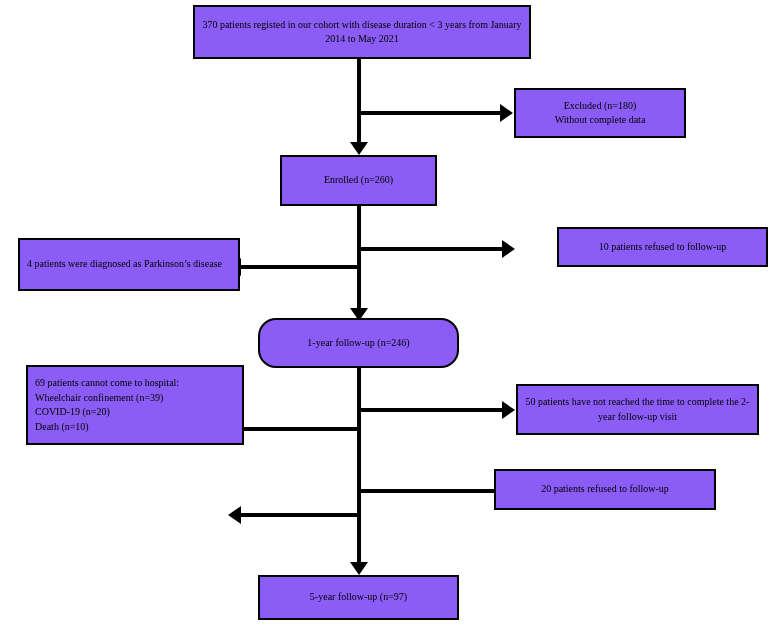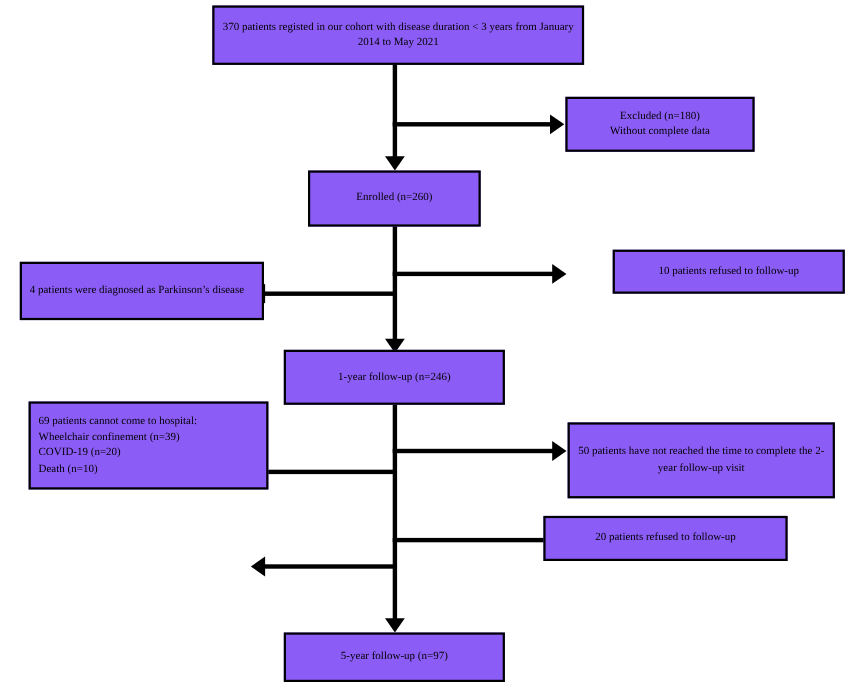--- a/index.html
+++ b/index.html
@@ -133,25 +133,25 @@
   </div>
 
   <div class="node center" style="left:516px; top:227px; width:211px; height:40px;margin-left:41px;">
     <span class="txt">10 patients refused to follow-up</span>
   </div>
 
   <div class="node left" style="left:18px; top:238px; width:222px; height:53px;">
     <span class="txt">4 patients were diagnosed as Parkinson’s disease</span>
   </div>
 
-  <div class="node center" style="left:258px; top:318px; width:201px; height:50px;">
+  <div class="node center" style="left:258px; top:318px; width:201px; height:50px;border-radius:18px;">
     <span class="txt">1-year follow-up (n=246)</span>
   </div>
 
-  <div class="node center" style="left:516px; top:384px; width:243px; height:69px;">
+  <div class="node center" style="left:516px; top:384px; width:243px; height:51px;">
     <span class="txt">50 patients have not reached the time to complete the 2-year follow-up visit</span>
   </div>
 
   <div class="node left" style="left:10px; top:365px; width:218px; height:80px;margin-left:16px;">
     <span class="txt">69 patients cannot come to hospital:
 Wheelchair confinement (n=39)
 COVID-19 (n=20)
 Death (n=10)</span>
   </div>
 

